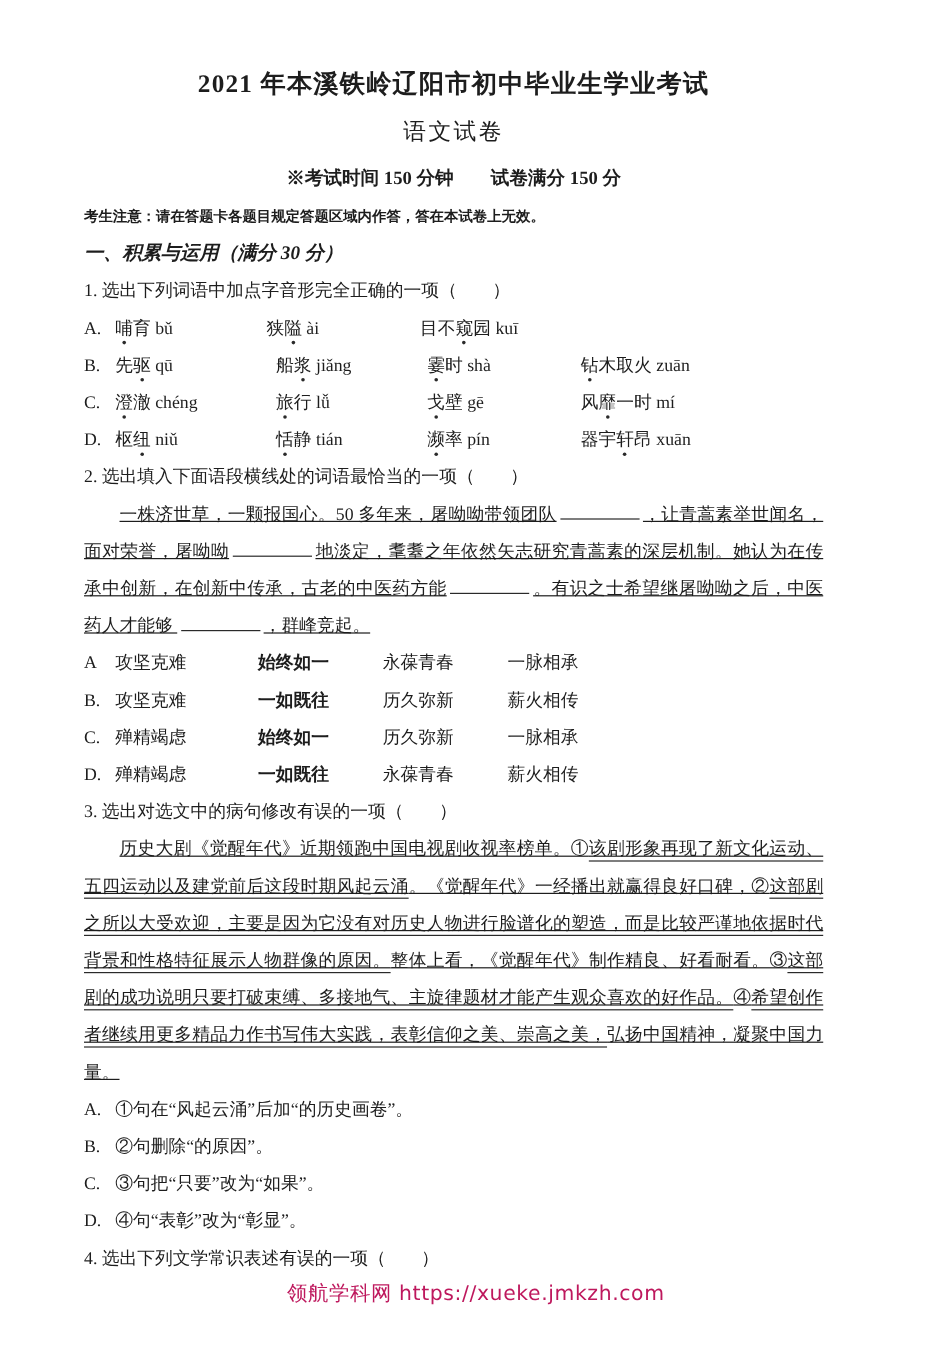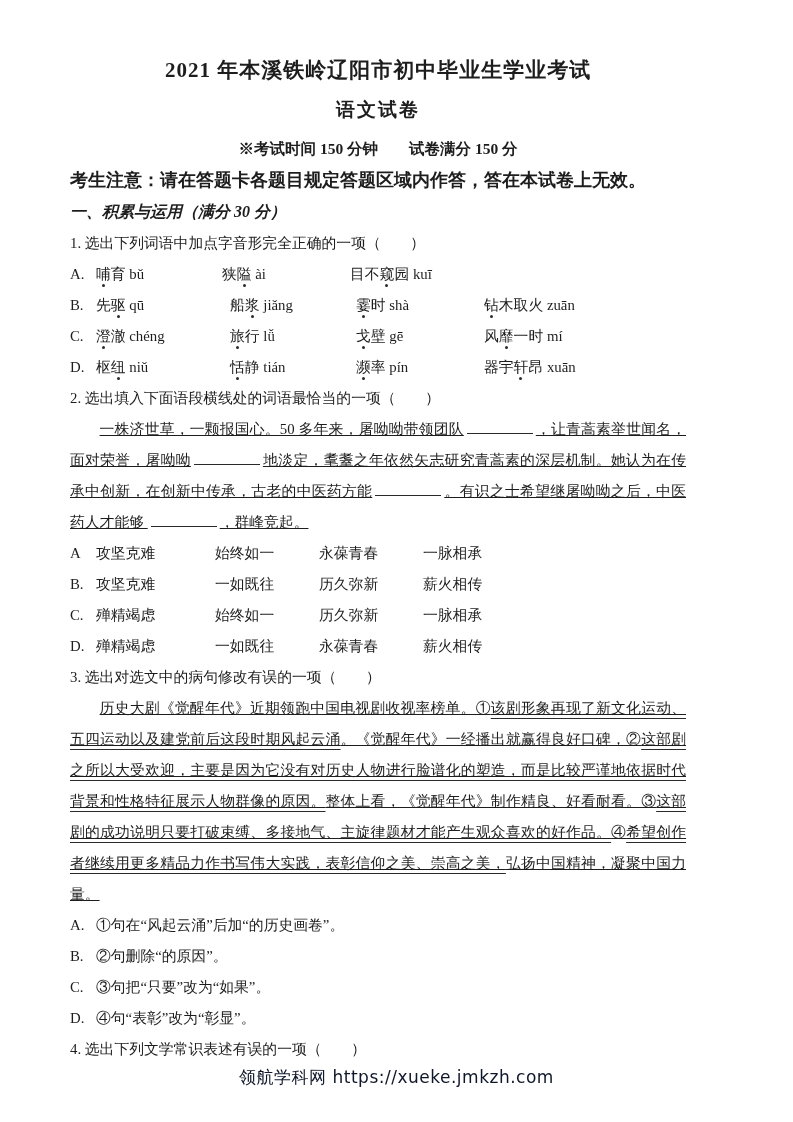--- a/index.html
+++ b/index.html
@@ -13,43 +13,43 @@
     font-family:"Liberation Serif","DejaVu Serif",serif;
     color:#1d1d1d;
     font-size:14.8px;
     overflow:hidden;
   }
   .exam-title{
     font-size:21px;font-weight:700;text-align:center;
     margin:0 0 13px 0;letter-spacing:1px;
   }
   .exam-subtitle{
-    font-size:19px;font-weight:700;text-align:center;
+    font-size:19px;font-weight:400;text-align:center;
     margin:0 0 11px 0;letter-spacing:2px;
   }
   .exam-info{
     font-size:15.5px;font-weight:700;text-align:center;
     line-height:30px;margin-bottom:0;
   }
-  .notice{font-size:18px;font-weight:700;line-height:32px;}
+  .notice{font-size:12px;font-weight:700;line-height:32px;}
   .section-heading{font-size:16px;font-weight:700;line-height:32px;font-style:italic;}
   .stem{line-height:31px;}
   .passage{
     line-height:31px;
     text-align:justify;
     text-indent:2em;
     text-decoration:underline;
   }
   .opt{display:flex;line-height:31px;}
   .ol{flex:none;width:26px;}
   .q1 .i1{flex:none;width:134px;}
   .q1 .i2{flex:none;width:126px;}
   .q1 .i3{flex:none;width:128px;}
   .q2o .i1{flex:none;width:119px;}
-  .q2o .i2{flex:none;width:104px;}
+  .q2o .i2{flex:none;width:104px;font-weight:bold;}
   .q2o .i3{flex:none;width:104px;}
   .uline{
     text-decoration:underline;
     text-decoration-thickness:1px;
     text-underline-offset:5px;
     text-decoration-color:#2a2a2a;
   }
   .blank{
     display:inline-block;
     width:66px;height:0.95em;
@@ -60,21 +60,21 @@
   .emdot::after{
     content:"";
     position:absolute;left:50%;margin-left:-1.5px;bottom:-5px;
     width:3px;height:3px;border-radius:50%;background:#2a2a2a;
   }
   .page-watermark{
     position:absolute;left:0;right:0;top:1066px;
     text-align:center;
     font-family:"DejaVu Sans","Liberation Sans",sans-serif;
     font-size:17px;
-    color:#0f172a;
+    color:#be185d;
     letter-spacing:0.5px;
   }
 </style>
 </head>
 <body>
 
 <div class="page">
 
   <div class="exam-title">2021 年本溪铁岭辽阳市初中毕业生学业考试</div>
   <div class="exam-subtitle">语文试卷</div>

